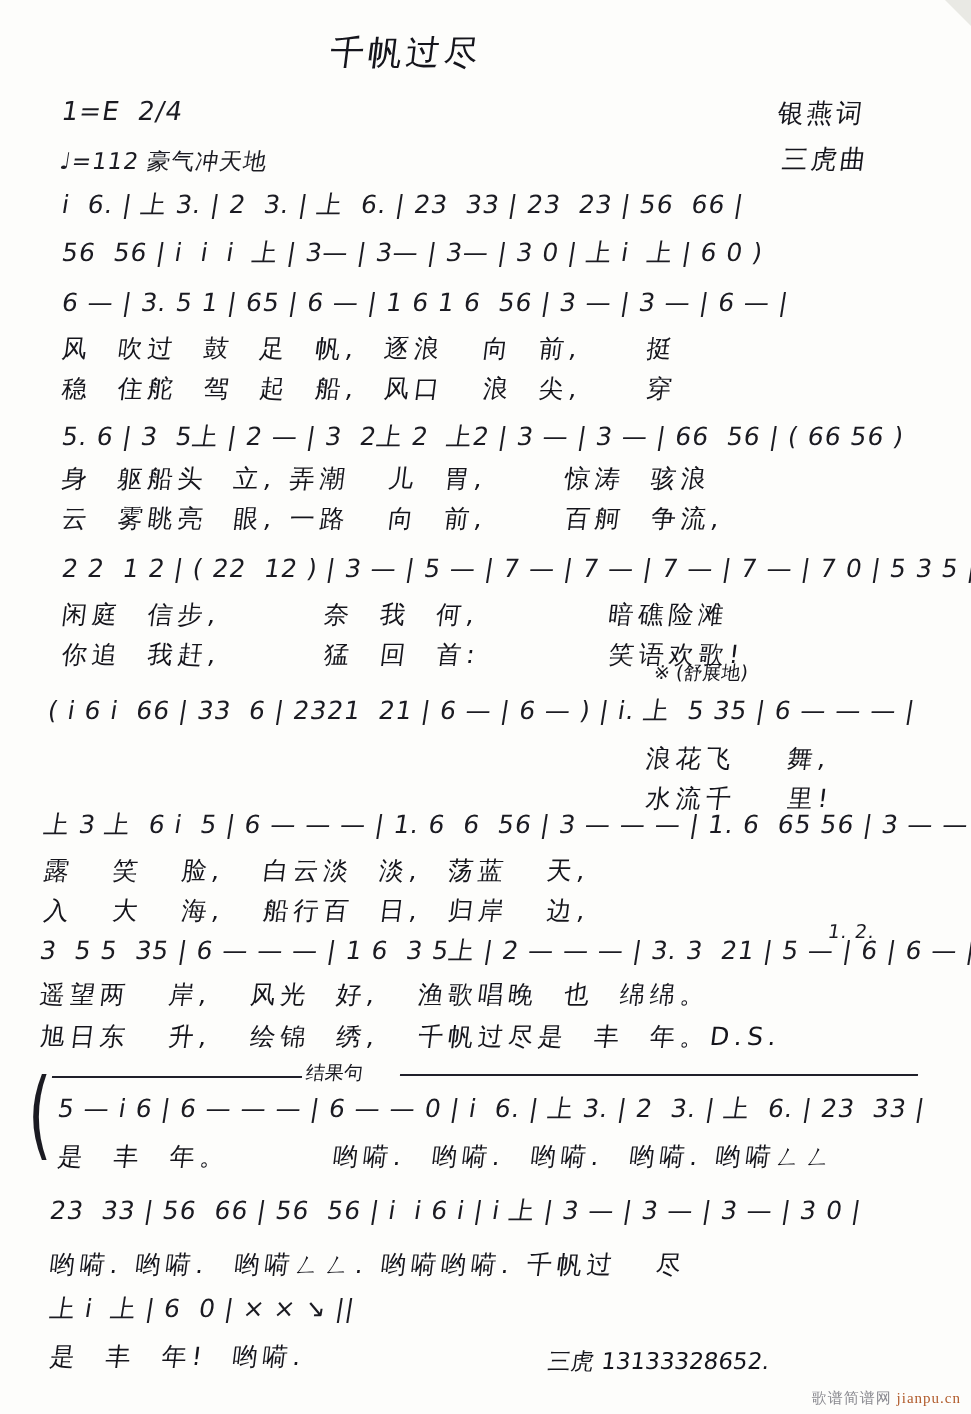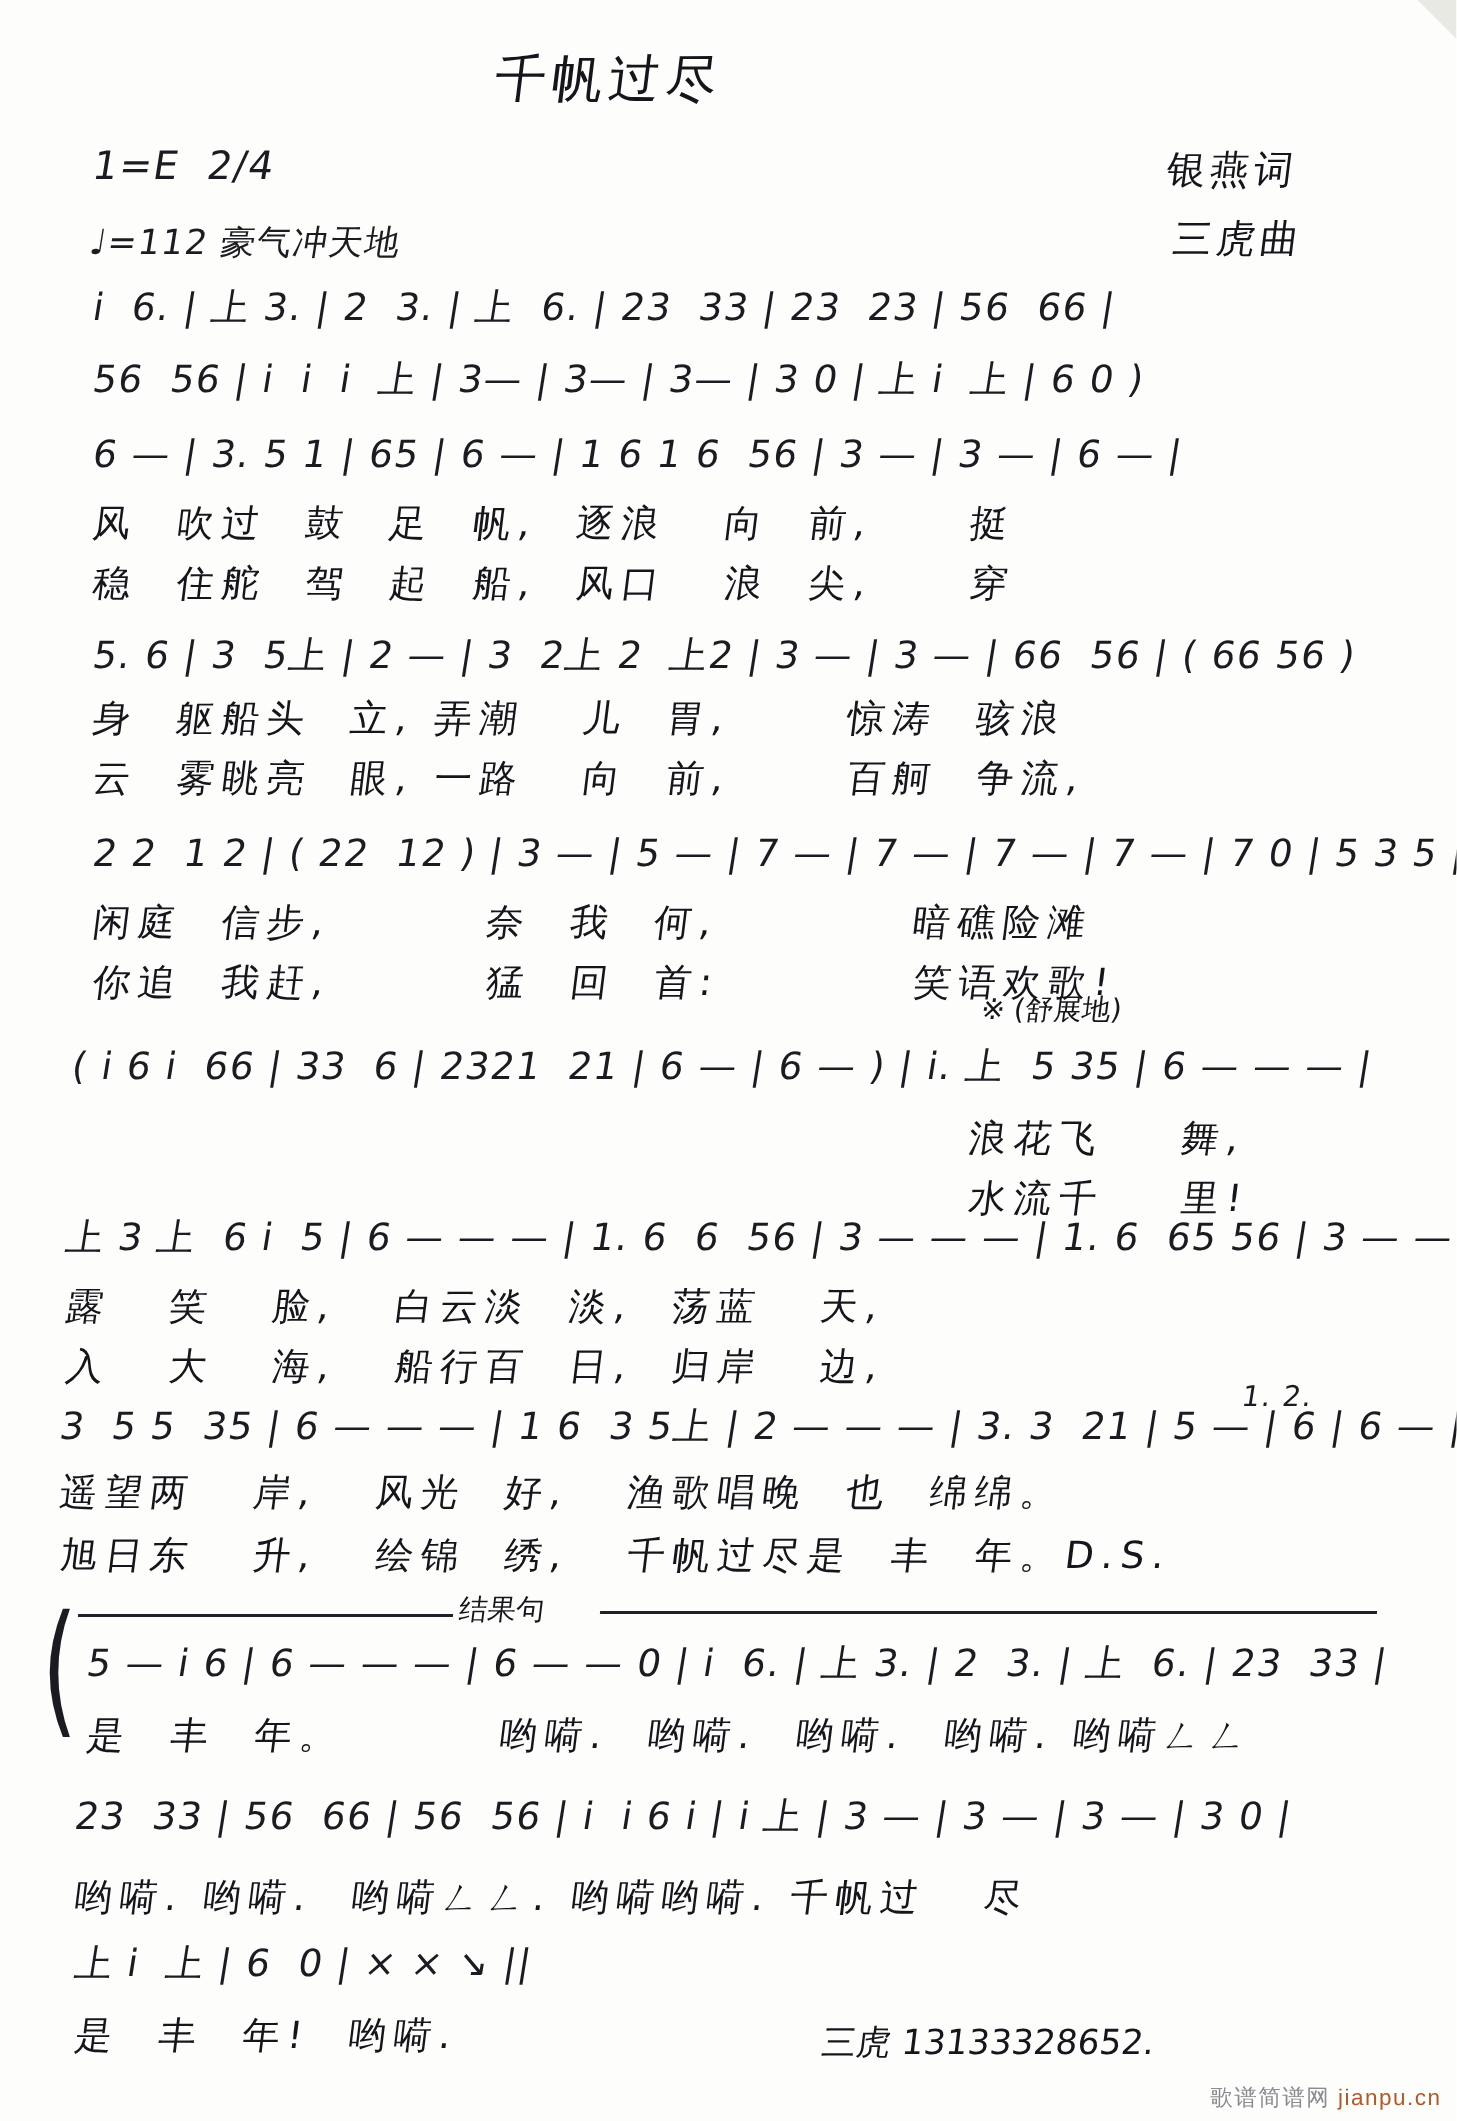--- a/index.html
+++ b/index.html
@@ -96,21 +96,21 @@
     left: 548px;
     top: 1346px;
     font-size: 23px;
   }
   .watermark {
     position: absolute;
     right: 10px;
     bottom: 6px;
     font-size: 15px;
     color: #8a8a90;
-    font-family: Liberation Sans, sans-serif;
+    font-family: Liberation Serif, serif;
     letter-spacing: 1px;
   }
   .watermark .site {
     color: #b05a2a;
   }
   .corner {
     position: absolute;
     right: 0;
     top: 0;
     width: 0;

